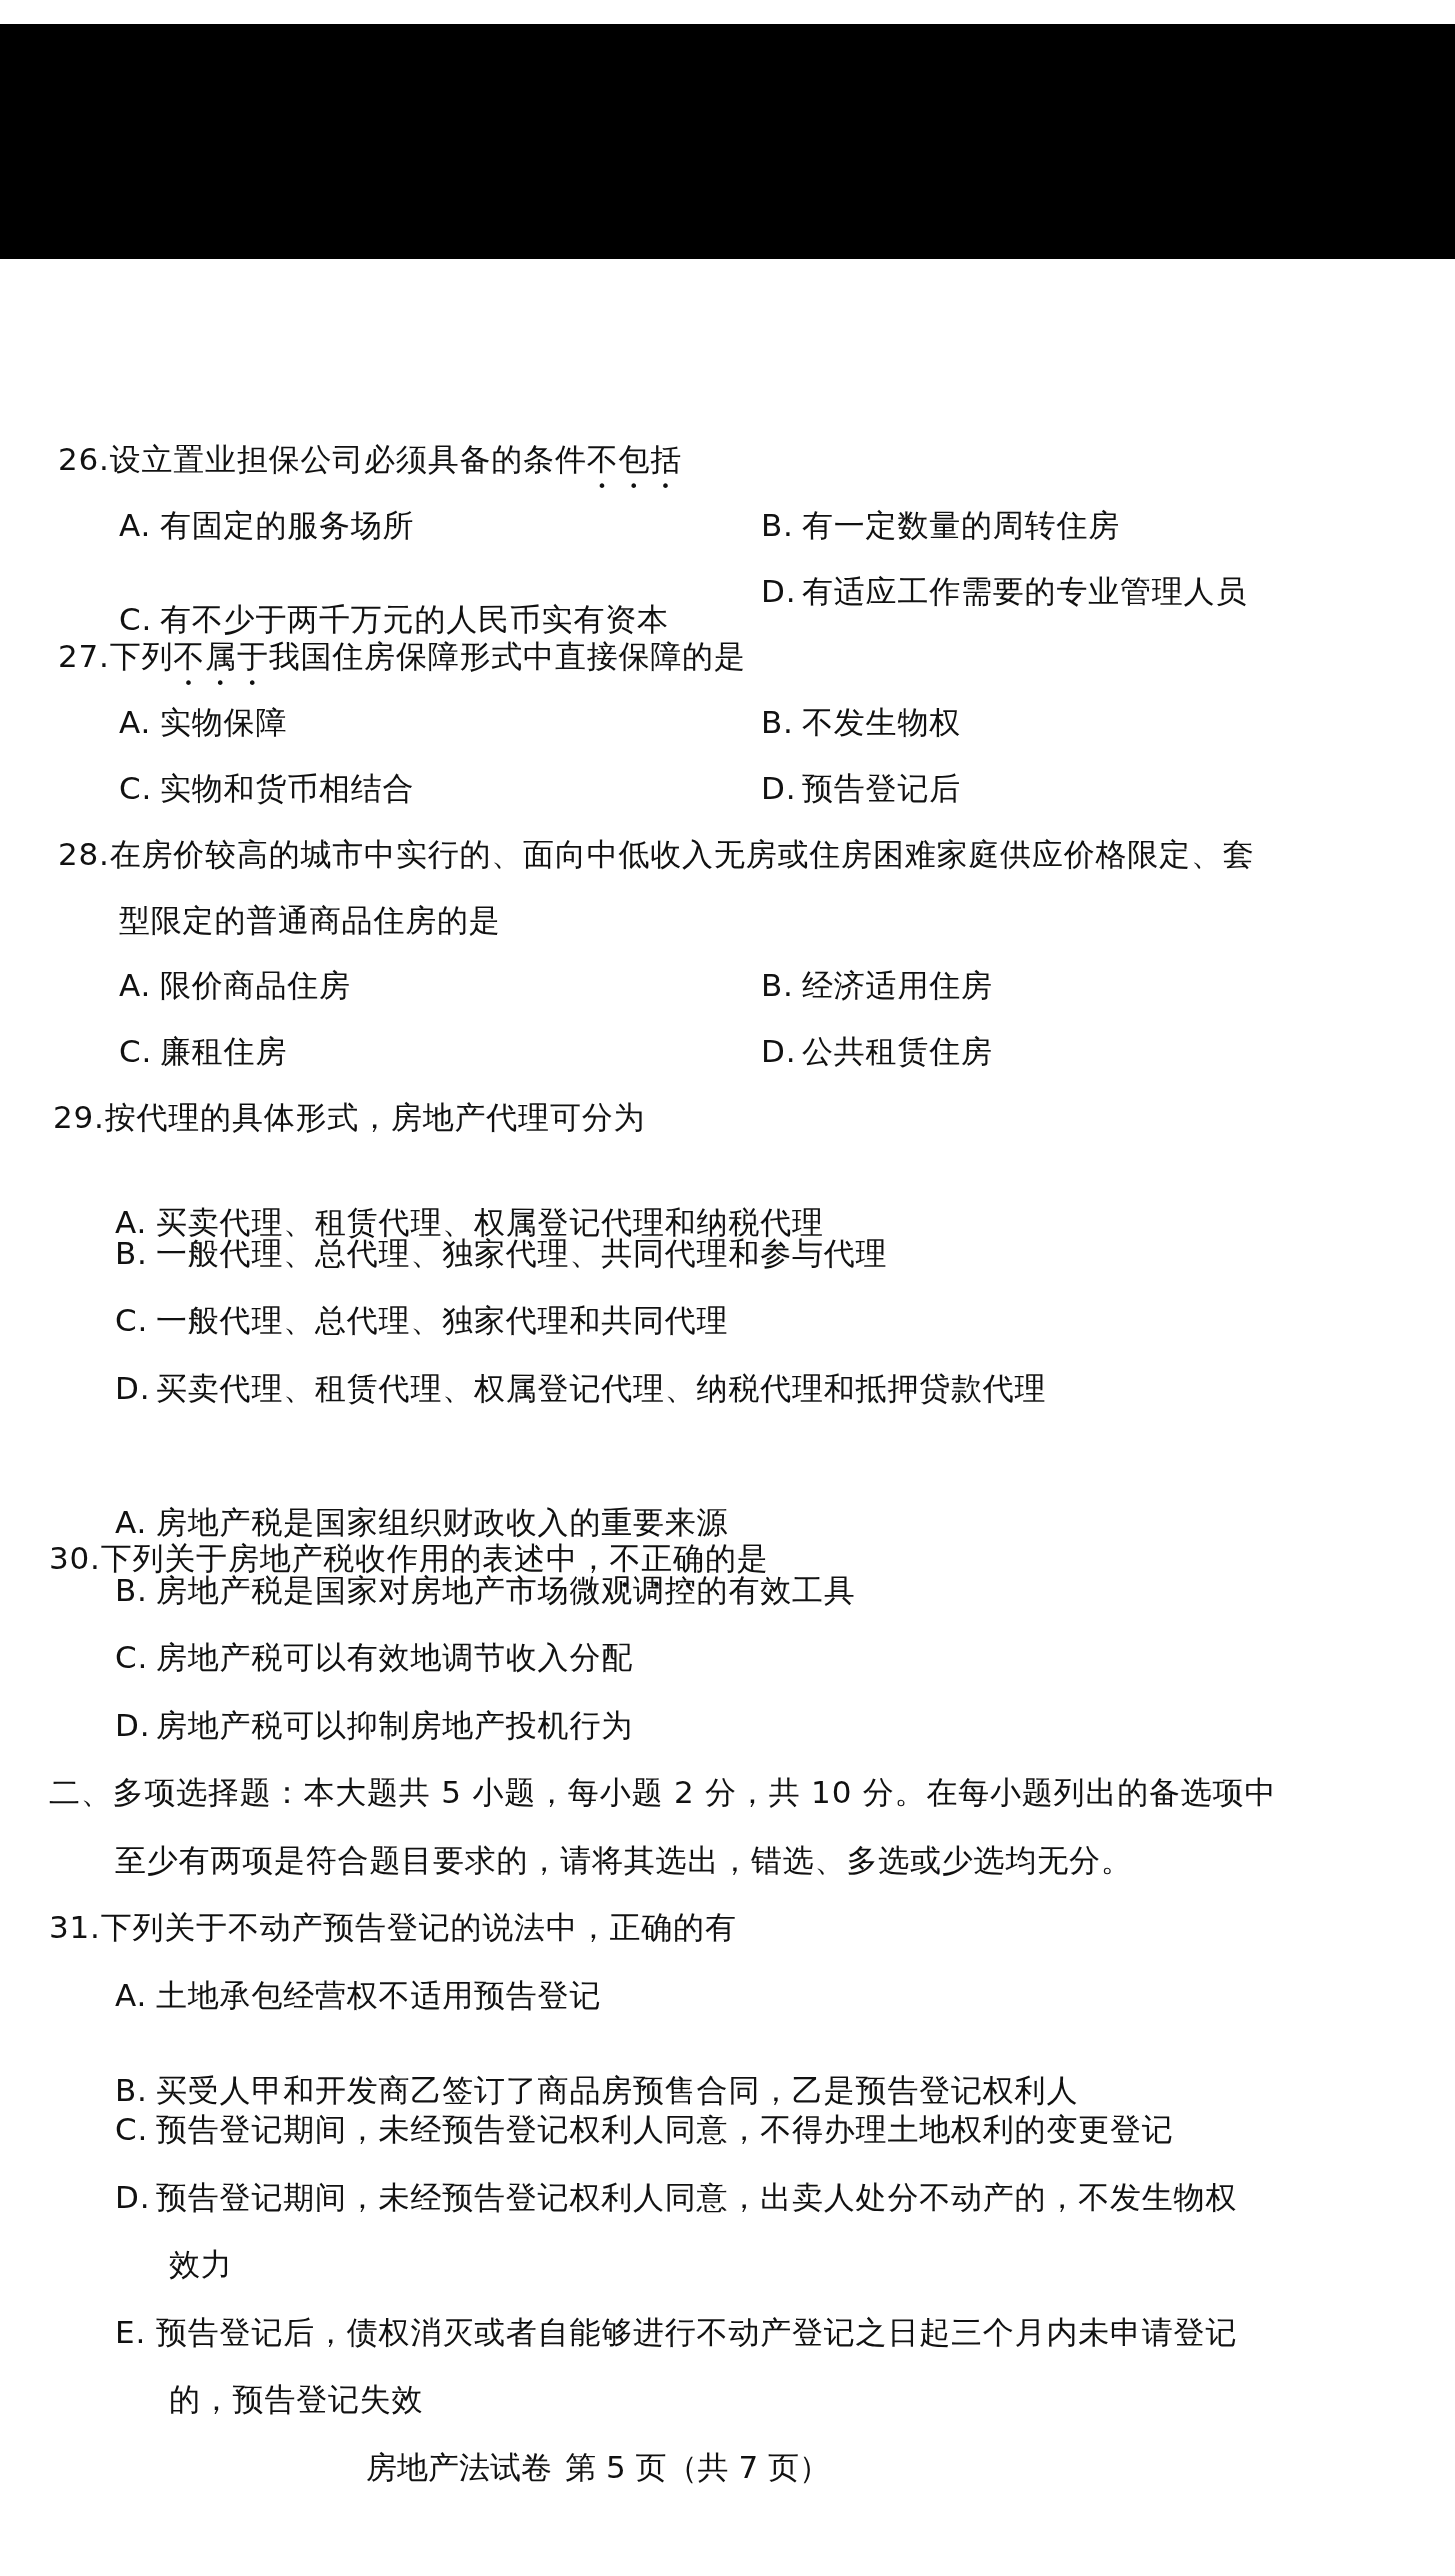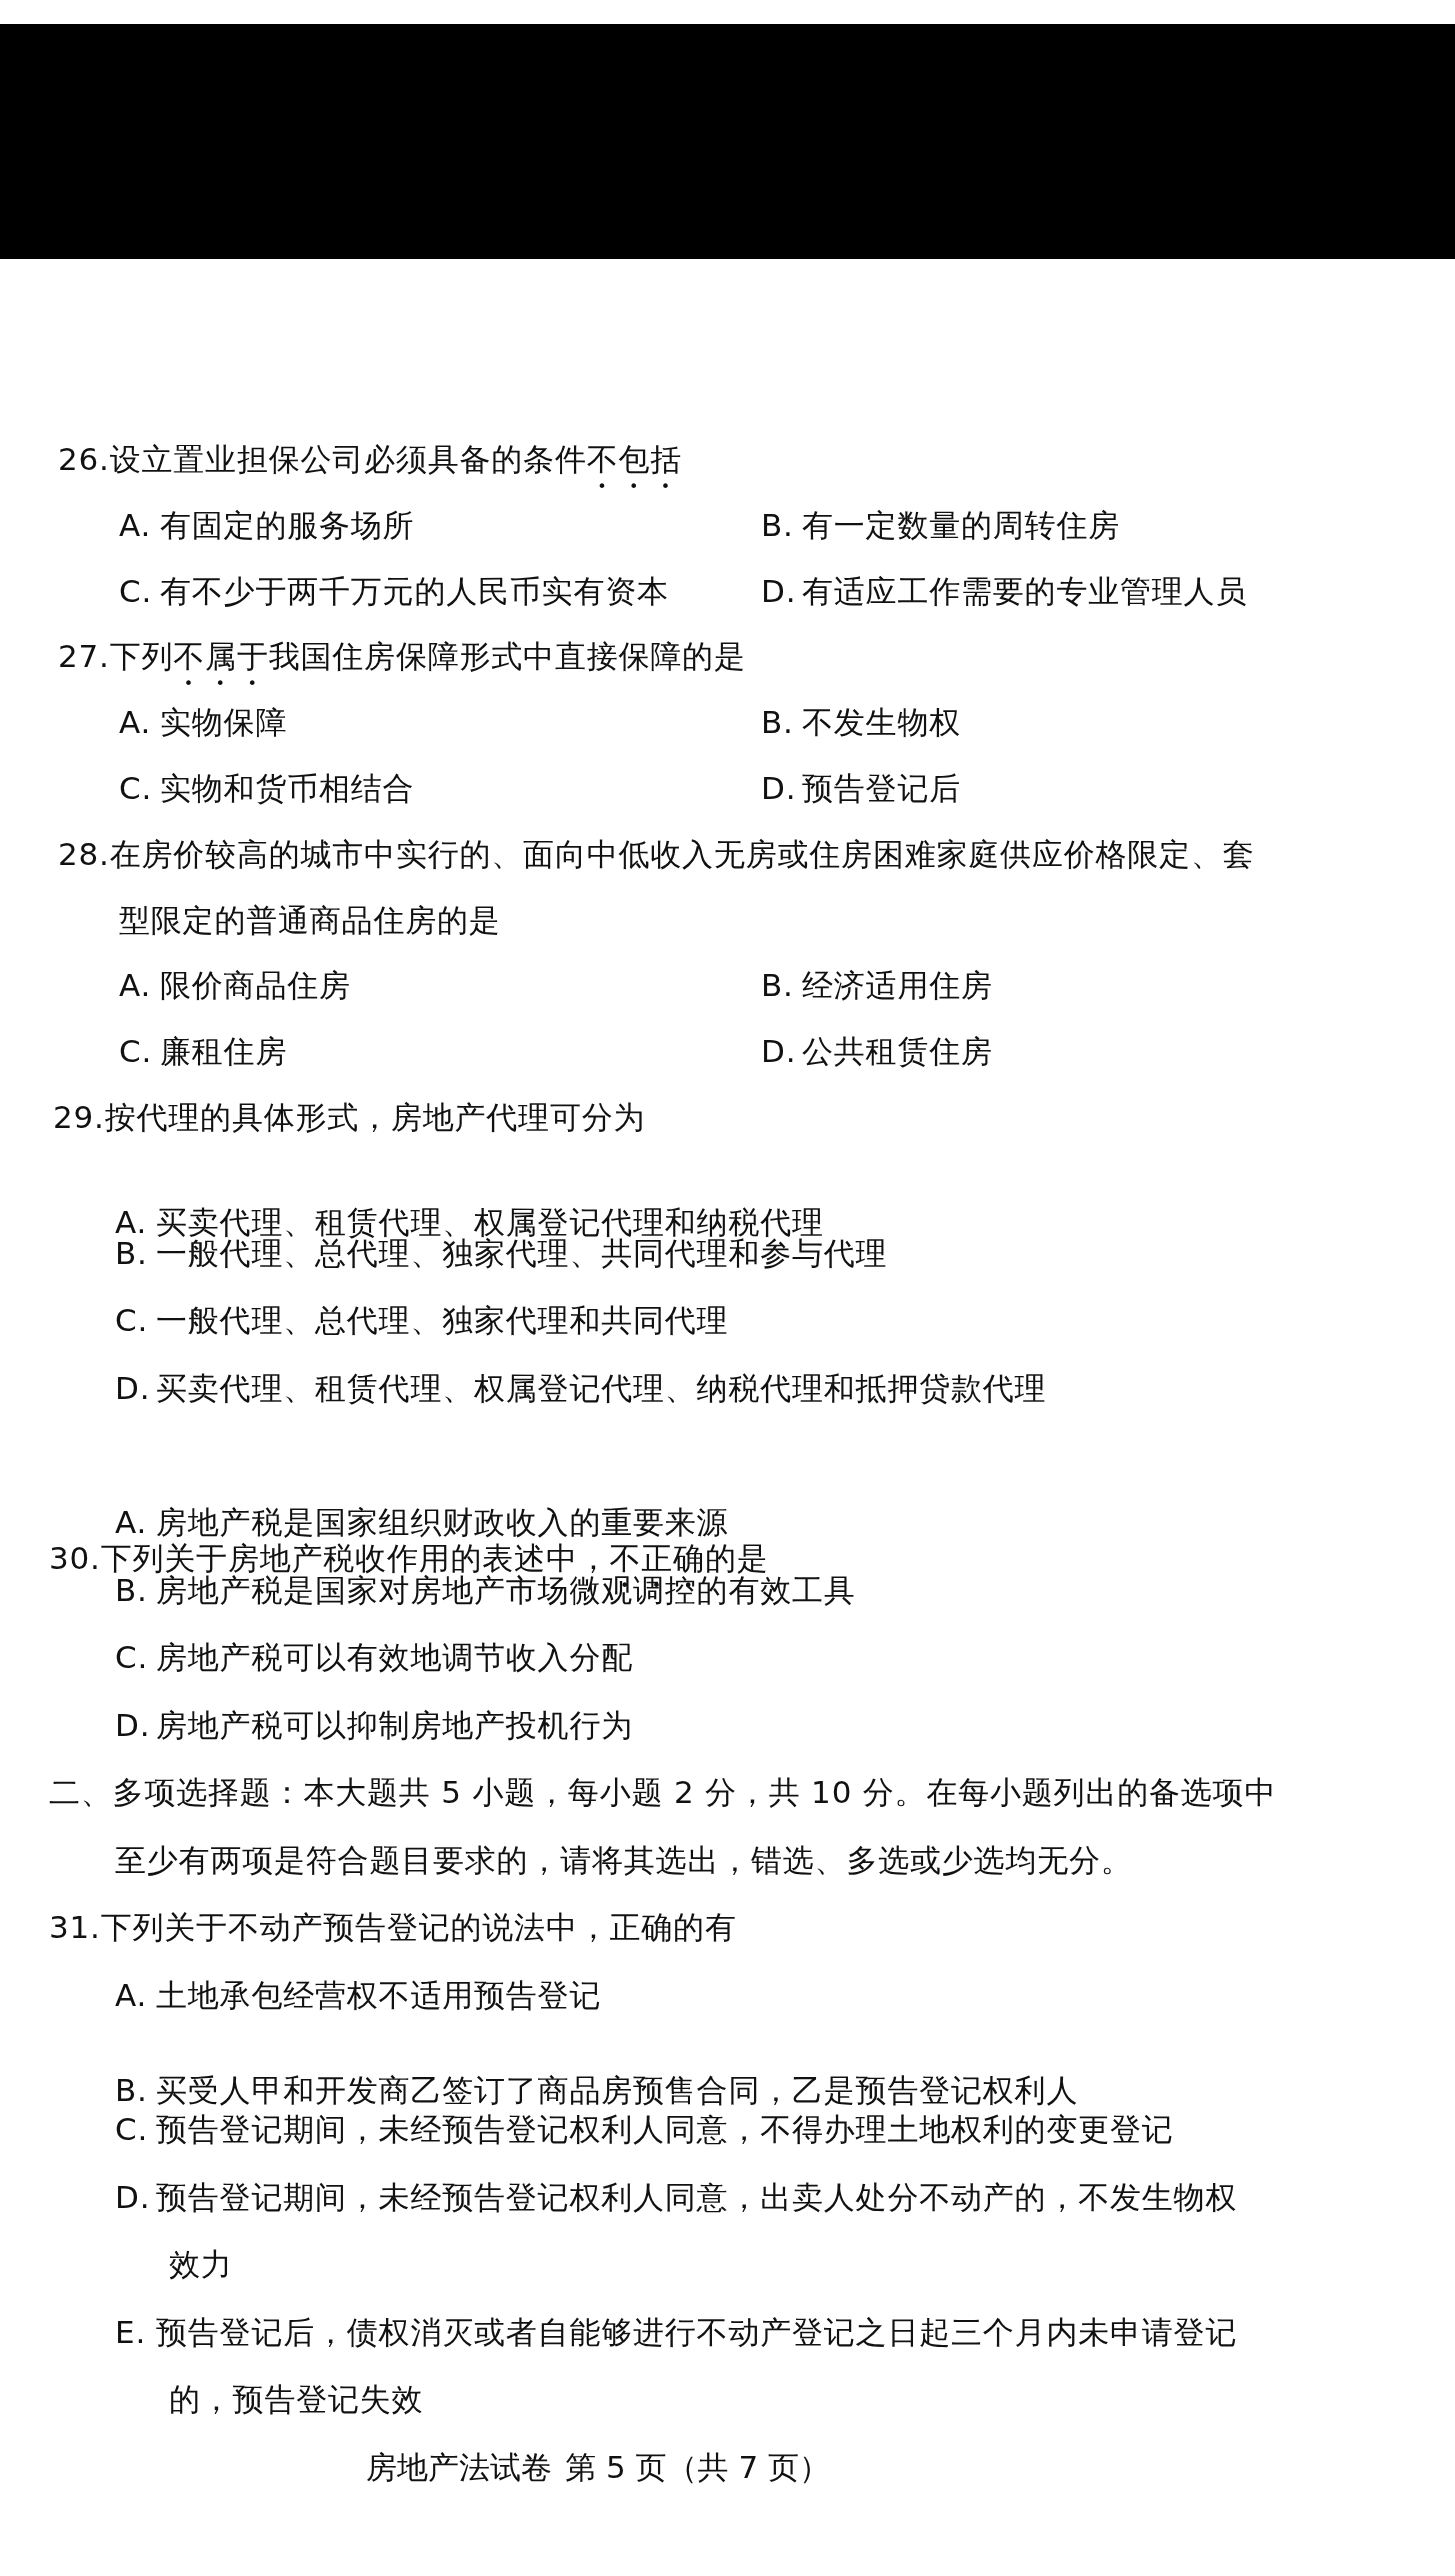--- a/index.html
+++ b/index.html
@@ -70,21 +70,21 @@
 
   <div class="line" style="left:58px; top:440px;text-align:right;">
     <span class="qnum">26.</span><span>设立置业担保公司必须具备的条件</span><span class="emph">不包括</span>
   </div>
   <div class="line" style="left:119px; top:506px;">
     <span class="opt-letter">A.</span><span>有固定的服务场所</span>
   </div>
   <div class="line" style="left:761px; top:506px;">
     <span class="opt-letter">B.</span><span>有一定数量的周转住房</span>
   </div>
-  <div class="line" style="left:119px; top:572px;">
+  <div class="line" style="left:119px; top:600px;">
     <span class="opt-letter">C.</span><span>有不少于两千万元的人民币实有资本</span>
   </div>
   <div class="line" style="left:761px; top:572px;">
     <span class="opt-letter">D.</span><span>有适应工作需要的专业管理人员</span>
   </div>
 
   <div class="line" style="left:58px; top:637px;">
     <span class="qnum">27.</span><span>下列</span><span class="emph">不属于</span><span>我国住房保障形式中直接保障的是</span>
   </div>
   <div class="line" style="left:119px; top:703px;">

